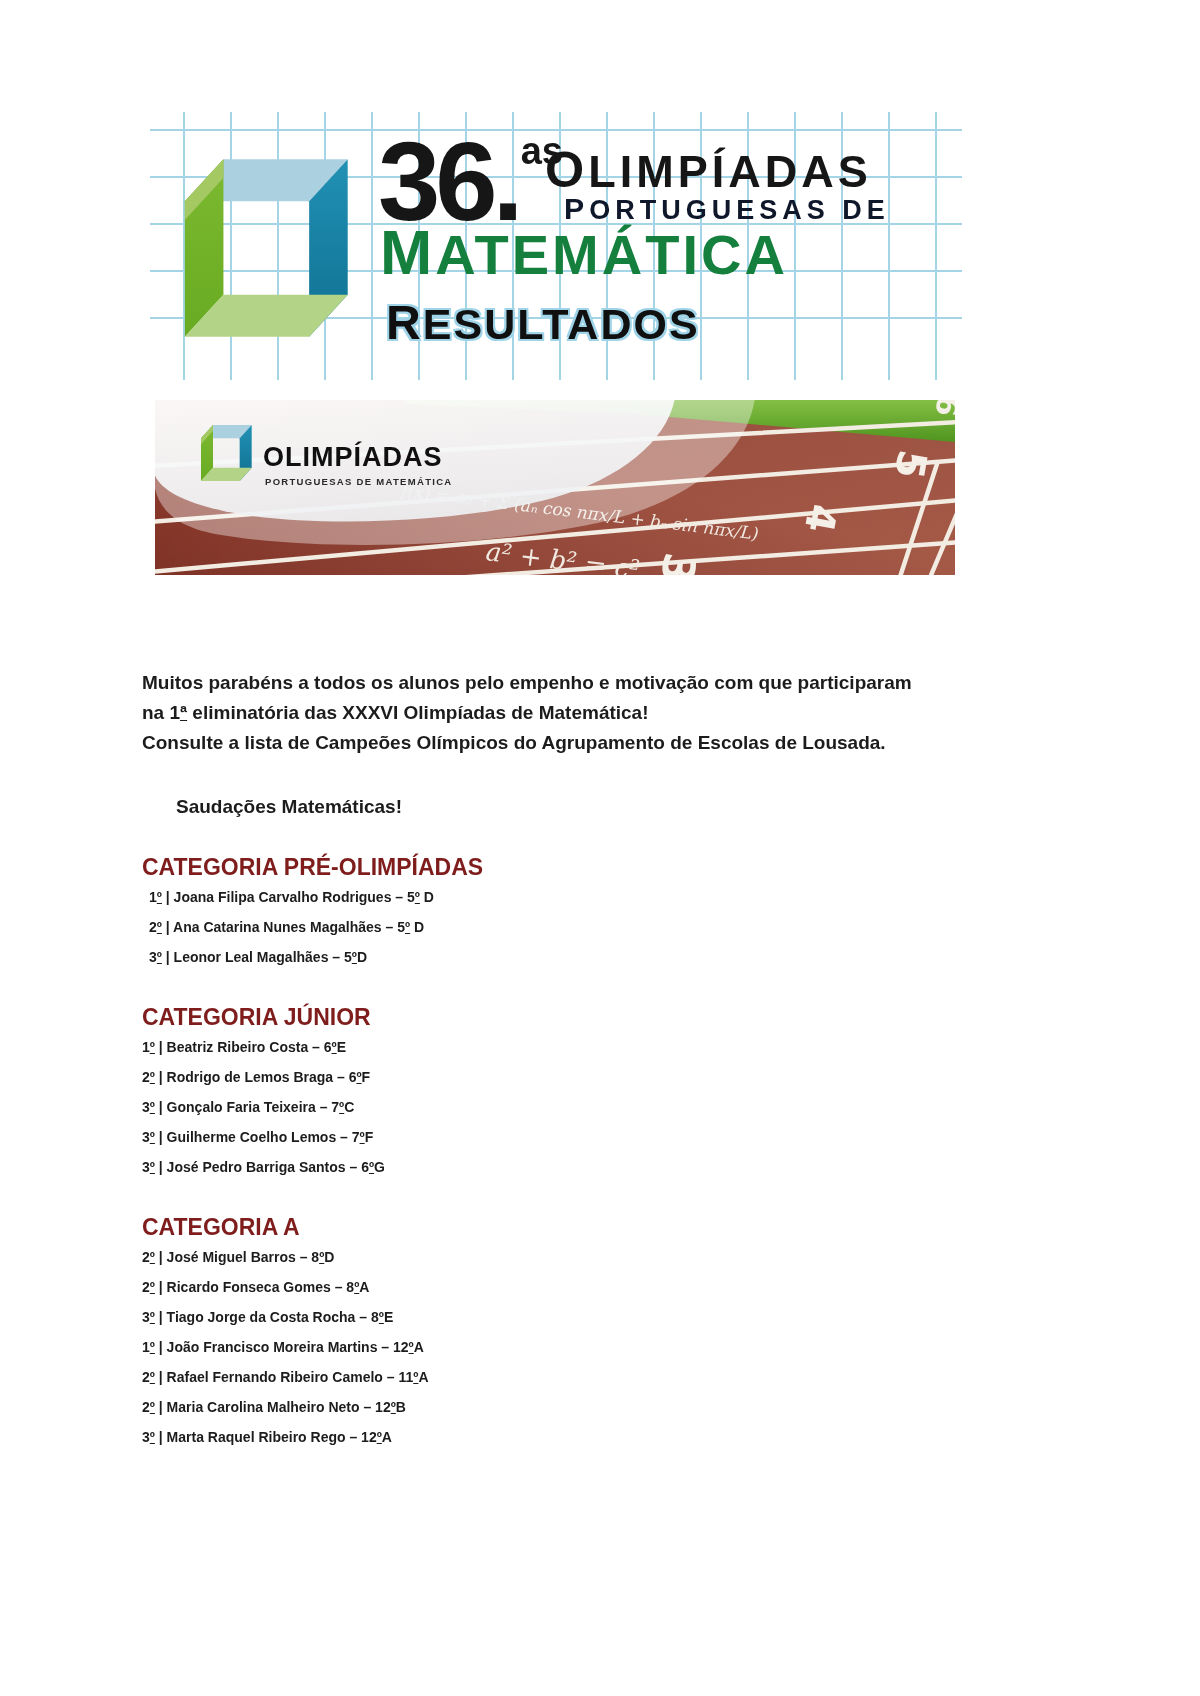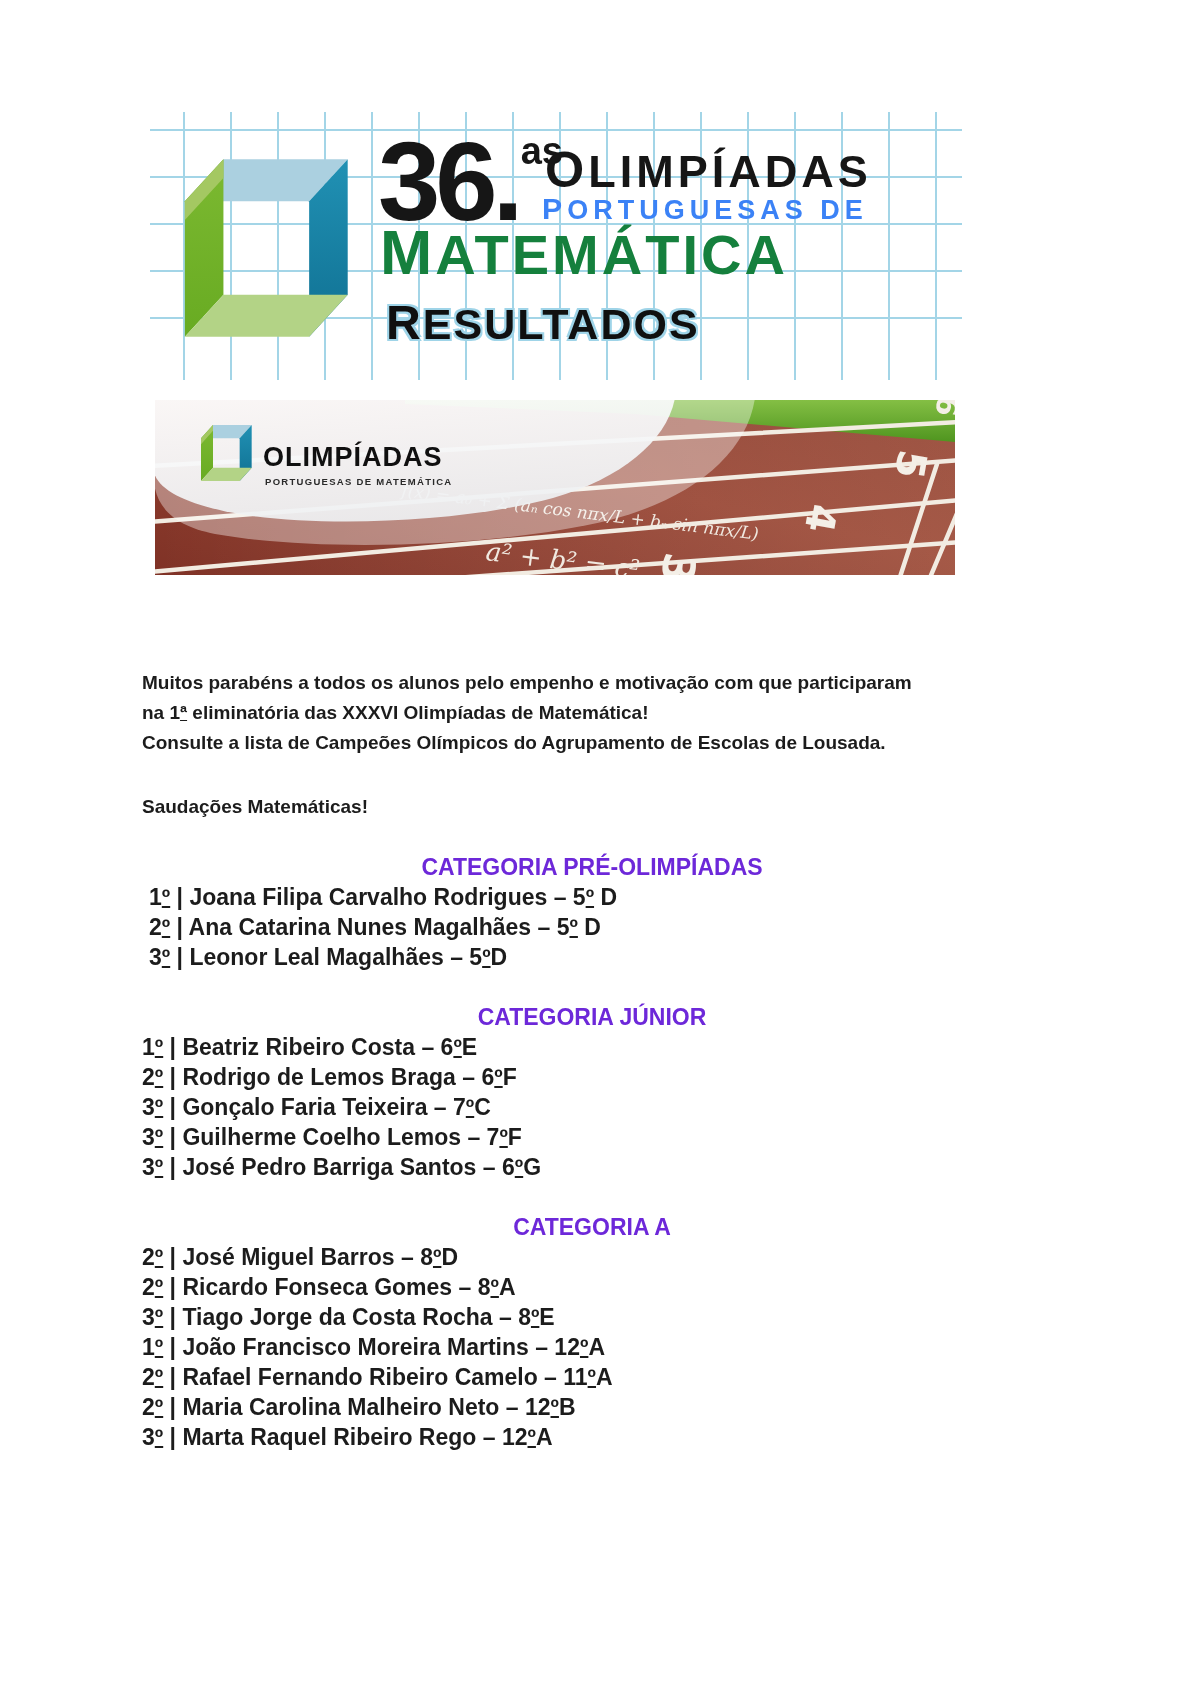--- a/index.html
+++ b/index.html
@@ -20,41 +20,41 @@
   .grid-bg{position:absolute;inset:0;
     background-image:
       repeating-linear-gradient(to right, transparent 0 45px, var(--grid) 45px 47px),
       repeating-linear-gradient(to bottom, transparent 0 45px, var(--grid) 45px 47px);
     background-position:-12px -28px;}
   .cube{position:absolute;left:22px;top:38px;width:180px;height:196px;}
   .edition{position:absolute;left:228px;top:14px;font-size:112px;font-weight:bold;
     letter-spacing:-5px;color:#161616;line-height:1;}
   .edition sup{font-size:38px;letter-spacing:0;vertical-align:super;position:relative;top:-18px;left:-30px;margin-left:32px;}
   .t1{position:absolute;left:395px;top:28px;font-size:45px;font-weight:bold;letter-spacing:4px;color:#161616;}
-  .t2{position:absolute;left:392px;top:80px;font-size:27px;font-weight:bold;letter-spacing:5px;color:#3b82f6;}
+  .t2{position:absolute;left:414px;top:80px;font-size:27px;font-weight:bold;letter-spacing:5px;color:#0f172a;}
   .t3{position:absolute;left:230px;top:104px;font-size:56px;font-weight:bold;letter-spacing:3px;color:#15803d;}
   .t4{position:absolute;left:236px;top:182px;font-size:43px;font-weight:bold;letter-spacing:2px;color:#101010;
     text-shadow:-2px 2px 0 var(--accent_shadow),2px 2px 0 var(--accent_shadow),
                 -2px -2px 0 var(--accent_shadow),2px -2px 0 var(--accent_shadow);}
   .t1::first-letter,.t2::first-letter,.t3::first-letter,.t4::first-letter{font-size:1.12em;}
 
   
   .photo{position:absolute;left:155px;top:400px;width:800px;height:175px;overflow:hidden;}
   .photo svg.scene{position:absolute;inset:0;width:100%;height:100%;}
   .overlay-text{position:absolute;inset:0;}
   .ol-title{position:absolute;left:108px;top:42px;font-size:27px;font-weight:bold;color:#101010;letter-spacing:1px;}
   .ol-sub{position:absolute;left:110px;top:76px;font-size:9.5px;font-weight:bold;color:#2a2a2a;letter-spacing:1.3px;}
   .mini-cube{position:absolute;left:42px;top:22px;width:56px;height:62px;}
 
   
   .content{position:absolute;left:142px;top:668px;width:900px;white-space:nowrap;}
   .line{font-size:19px;font-weight:bold;line-height:30px;color:#1c1c1c;}
-  .greeting{margin-top:34px;}
-  h2.cat{font-size:23px;font-weight:bold;line-height:30px;margin-top:30px;color:#6d28d9;text-align:center;}
-  .entry{font-size:23px;font-weight:bold;line-height:30px;color:#1c1c1c;}
+  .greeting{margin-top:34px;margin-left:34px;}
+  h2.cat{font-size:23px;font-weight:bold;line-height:30px;margin-top:30px;color:#7f1d1d;}
+  .entry{font-size:14px;font-weight:bold;line-height:30px;color:#1c1c1c;}
   .indent1 .entry{padding-left:7px;}
   .ord{text-decoration:underline;text-underline-offset:1px;}
 </style>
 </head>
 <body>
 
 <div class="page">
 
   <header class="logo-header">
     <div class="grid-bg"></div>

